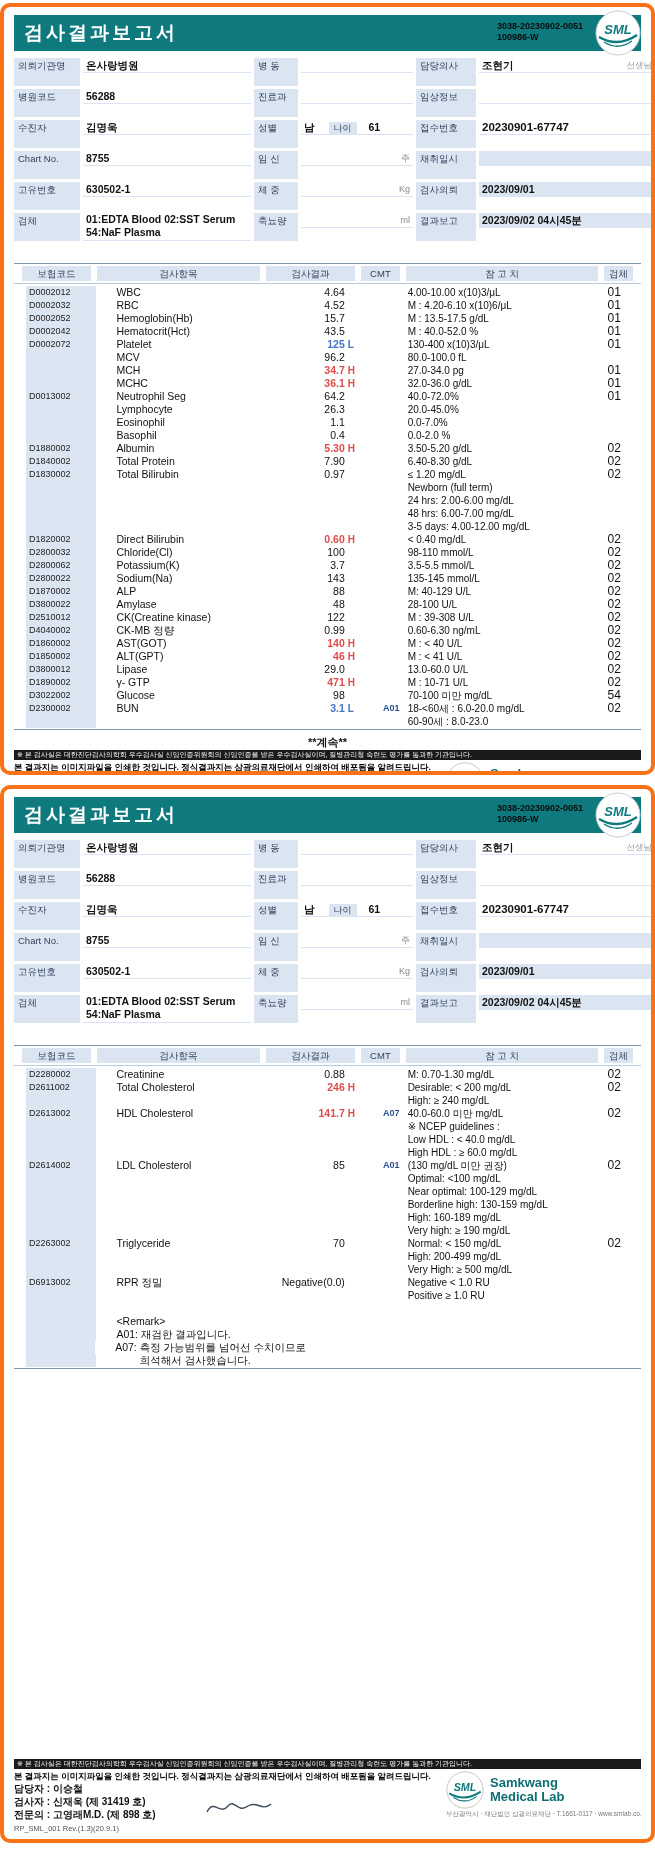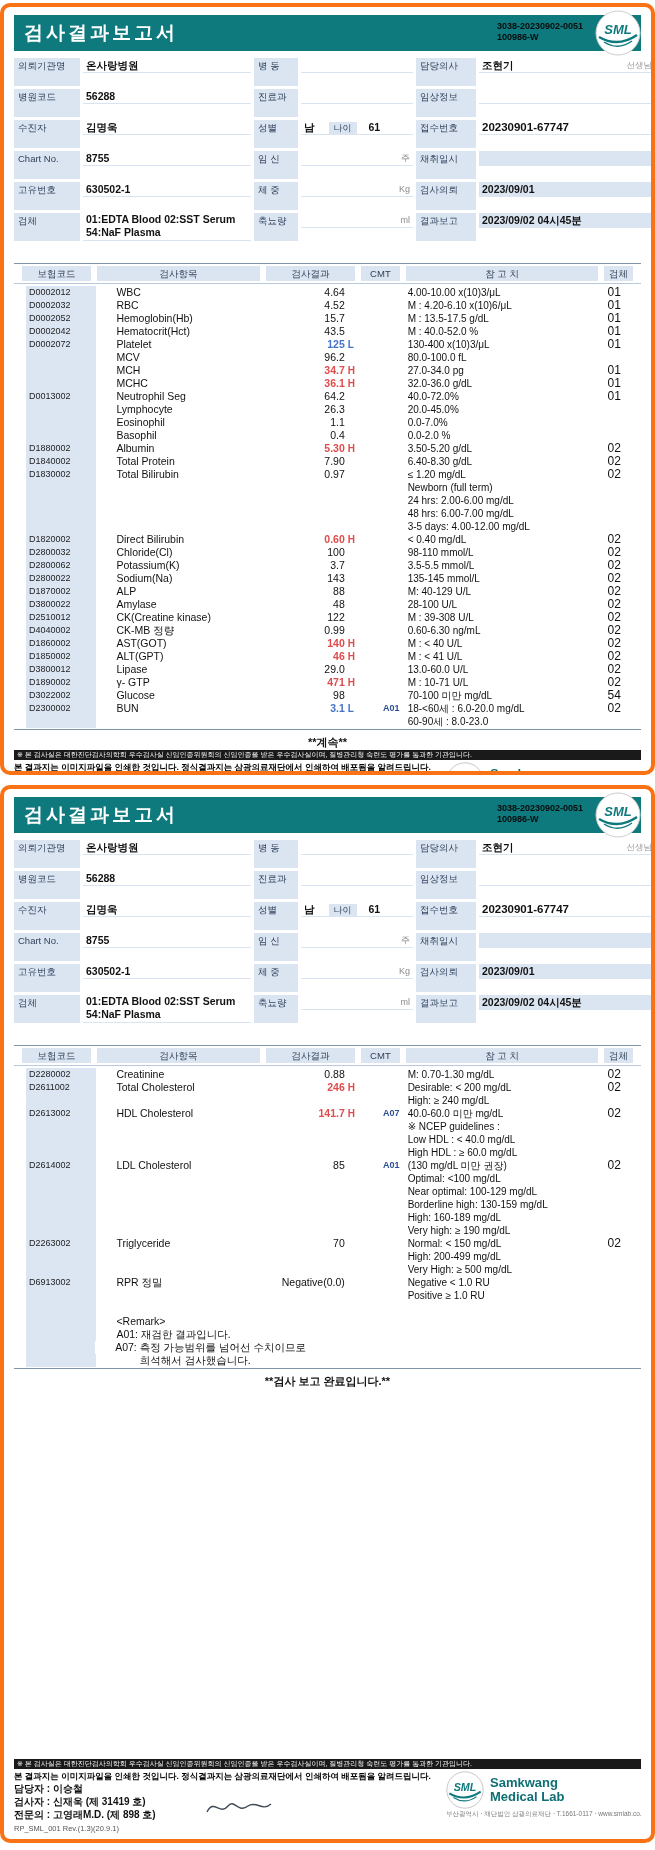--- a/index.html
+++ b/index.html
@@ -726,21 +726,20 @@
       <div class="trow">
         <div class="c-code"></div>
         <div class="c-name">        희석해서 검사했습니다.</div>
         <div class="c-result"><span></span><span class="flag "></span></div>
         <div class="c-cmt"></div>
         <div class="c-ref"></div>
         <div class="c-spc"></div>
       </div>
     </div>
 
-  <div class="continued">**검사 보고 완료입니다.**</div>
 
   <div class="footer">
     <div class="cert-strip">※ 본 검사실은 대한진단검사의학회 우수검사실 신임인증위원회의 신임인증을 받은 우수검사실이며, 질병관리청 숙련도 평가를 통과한 기관입니다.</div>
     <div class="foot-flex">
       <div class="foot-left">
         <div class="notice">본 결과지는 이미지파일을 인쇄한 것입니다. 정식결과지는 삼광의료재단에서 인쇄하여 배포됨을 알려드립니다.</div>
         <div class="sigline">담당자 : 이승철</div>
         <div class="sigline">검사자 : 신재욱 (제 31419 호)</div>
         <div class="sigline">
           <span>전문의 : 고영래M.D. (제 898 호)</span>

